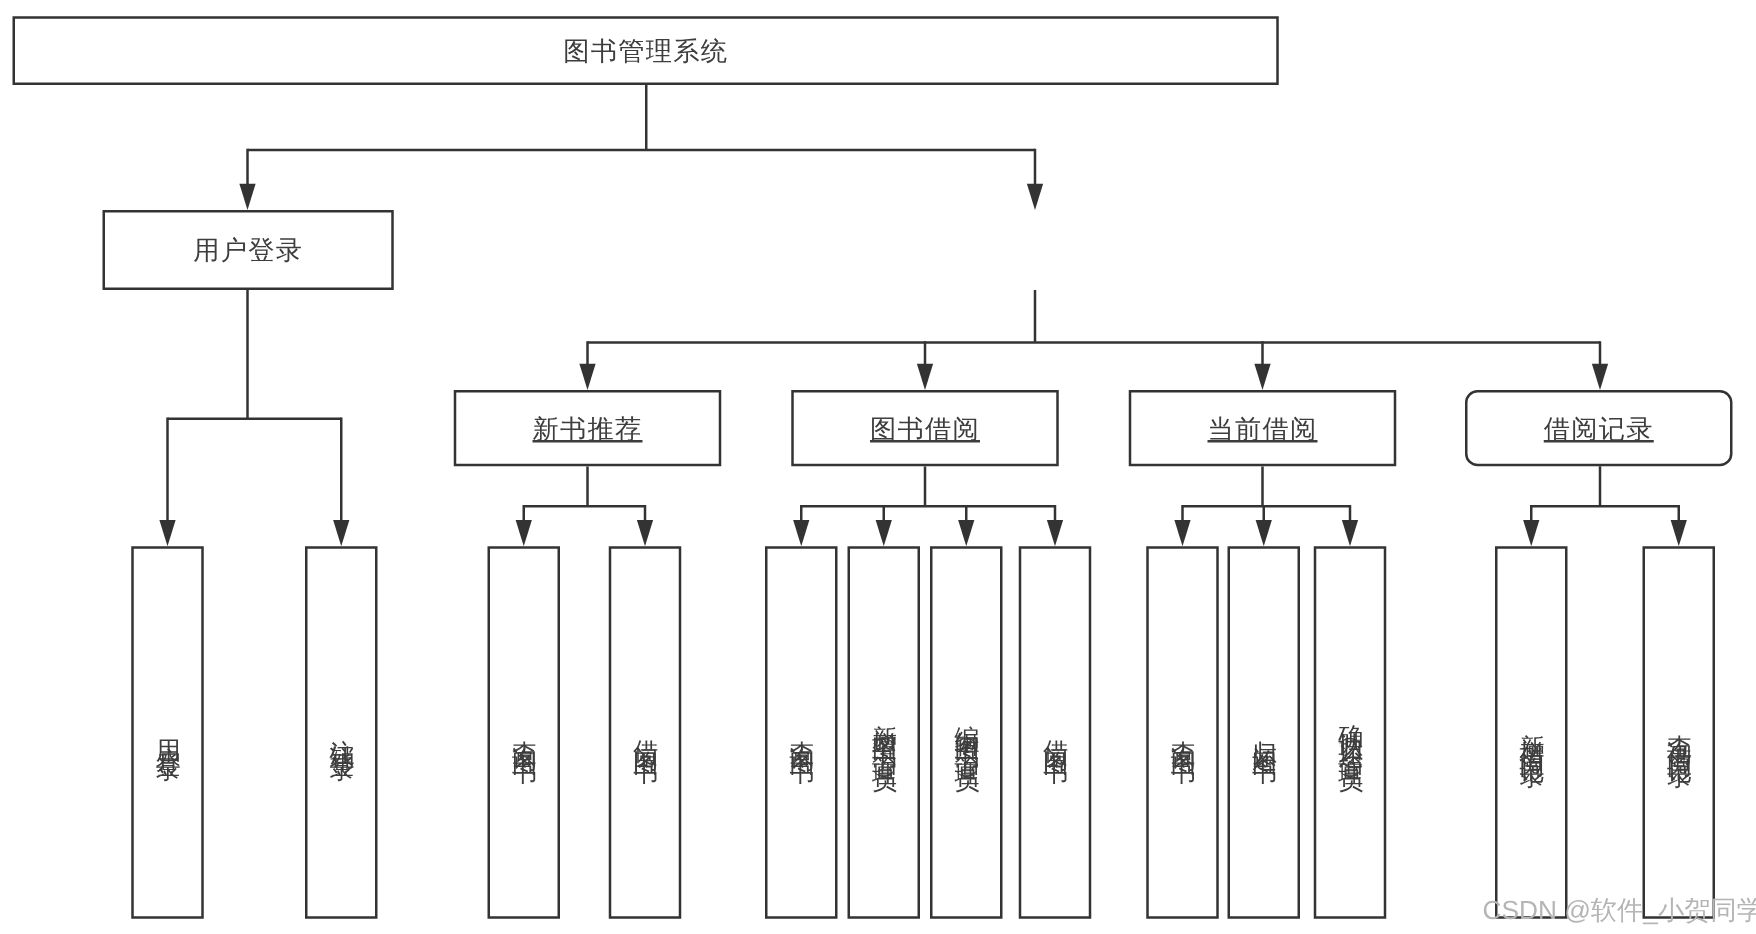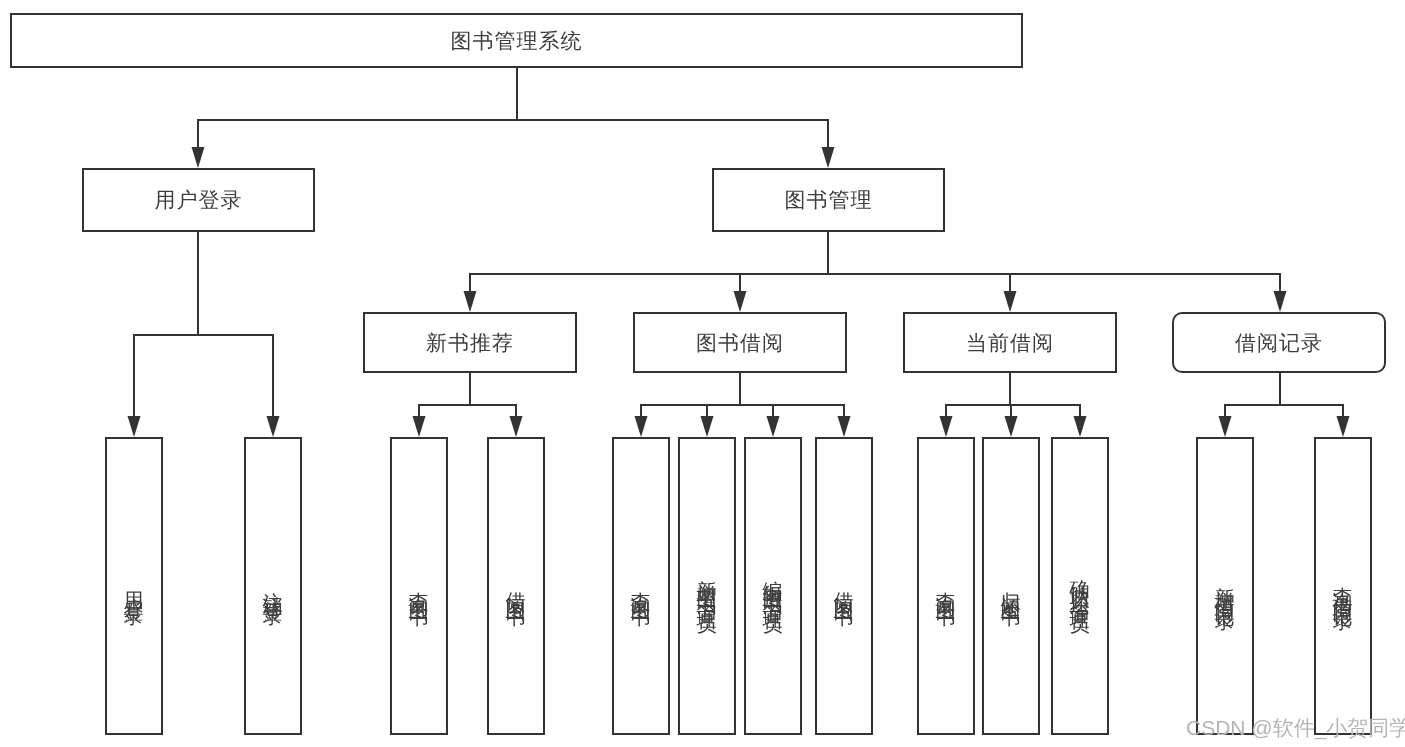--- a/index.html
+++ b/index.html
@@ -38,21 +38,21 @@
     font-size: 20px;
     letter-spacing: 5px;
     line-height: 1;
   }
   
   .n-root   { left: 10px;   top: 13px;  width: 1013px; height: 55px; justify-content: center; }
   
   .n-l2-0   { left: 82px;   top: 168px; width: 233px;  height: 64px; }
   .n-l2-1   { left: 712px;  top: 168px; width: 233px;  height: 64px; }
   
-  .n-l3     { top: 312px; width: 214px; height: 61px; }
+  .n-l3     { top: 312px; width: 214px; height: 61px; text-decoration: underline; }
   .n-l3-0   { left: 363px; }
   .n-l3-1   { left: 633px; }
   .n-l3-2   { left: 903px; }
   .n-l3-3   { left: 1172px; border-radius: 10px; }
   
   .leaf     { top: 437px; width: 58px; height: 298px; }
   .lf-0  { left: 105px; }
   .lf-1  { left: 244px; }
   .lf-2  { left: 390px; }
   .lf-3  { left: 487px; }
@@ -134,23 +134,20 @@
       <polygon points="1336.5,416 1349.5,416 1343,437" fill="#333333"></polygon>
     </svg>
 
   <div class="node h-node n-root">
     <span>图书管理系统</span>
   </div>
 
   <div class="node h-node n-l2-0">
     <span>用户登录</span>
   </div>
-  <div class="node h-node n-l2-1">
-    <span>图书管理</span>
-  </div>
 
   <div class="node h-node n-l3 n-l3-0">
     <span>新书推荐</span>
   </div>
   <div class="node h-node n-l3 n-l3-1">
     <span>图书借阅</span>
   </div>
   <div class="node h-node n-l3 n-l3-2">
     <span>当前借阅</span>
   </div>

